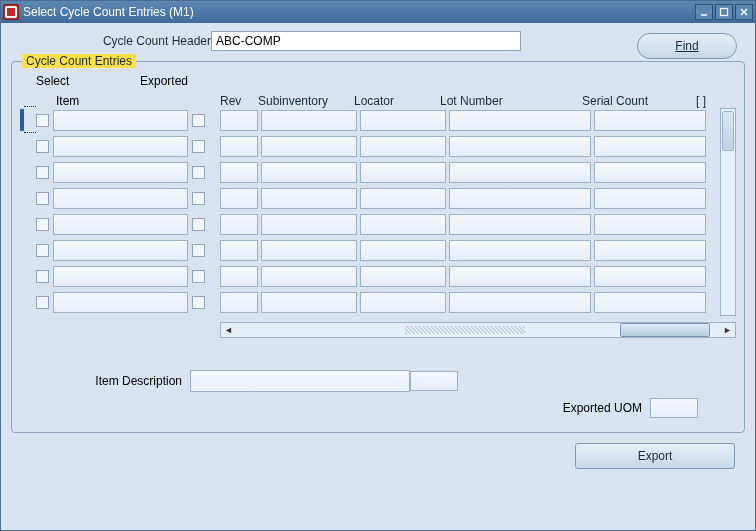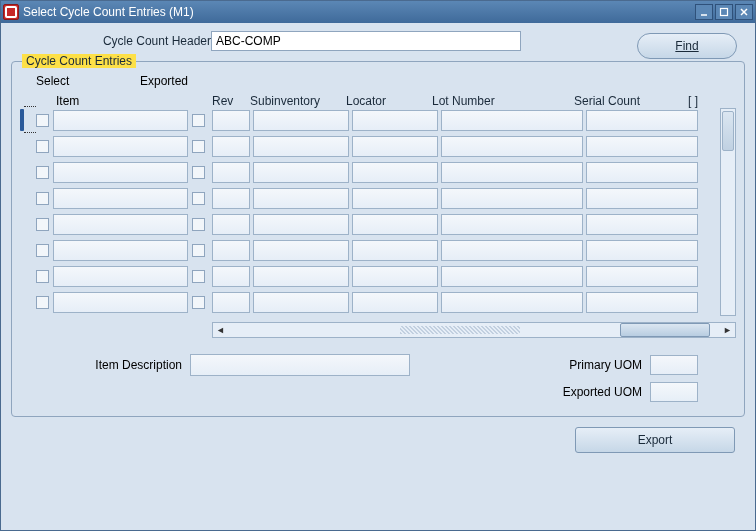--- a/index.html
+++ b/index.html
@@ -21,21 +21,21 @@
   .fieldset { border: 1px solid #8fa5be; border-radius: 4px; margin-top: 10px; padding: 8px 8px 8px 8px; position: relative; }
   .fieldset-label { position: absolute; top: -8px; left: 10px; background: #fde047; padding: 0 4px; font-size: 12px; color: #1a2a3a; }
   .col-labels-1 { position: relative; height: 38px; }
   .lbl-select { position: absolute; left: 16px; top: 4px; font-size: 12px; }
   .lbl-exported { position: absolute; left: 120px; top: 4px; font-size: 12px; }
   .lbl-item { position: absolute; left: 36px; top: 24px; font-size: 12px; }
   .cursor-mark { position: absolute; left: 0; width: 4px; height: 22px; background: #2a5a9a; border-radius: 1px; }
   .dotted-top, .dotted-bottom { position: absolute; left: 4px; width: 12px; height: 0; border-top: 1px dotted #333; z-index: 1; }
   .grid-area { display: flex; }
   .left-cols { width: 186px; flex-shrink: 0; }
-  .right-cols { flex: 1; margin-left: 6px; position: relative; }
+  .right-cols { flex: 1; margin-left: 14px; position: relative; }
   .col-headers-2 { height: 38px; }
   .hdr2-row1 { height: 18px; }
   .hdr2-row2 { display: flex; height: 20px; align-items: flex-end; }
   .grid-row { display: flex; align-items: center; height: 24px; margin-bottom: 2px; position: relative; }
   .chk { width: 13px; height: 13px; background: #f2f6fa; border: 1px solid #8fa5be; }
   .item-cell { width: 135px; height: 21px; background: linear-gradient(to bottom, #f4f7fb, #e6eef7); border: 1px solid #9db2c8; margin: 0 4px; }
   .cell { height: 21px; background: linear-gradient(to bottom, #f4f7fb, #e6eef7); border: 1px solid #9db2c8; margin-right: 3px; }
   .c-rev { width: 38px; }
   .c-sub { width: 96px; }
   .c-loc { width: 86px; }
@@ -43,21 +43,21 @@
   .c-ser { width: 112px; }
   .c-extra { width: 14px; }
   .hdr2-label { font-size: 12px; color: #1a2a3a; }
   .scroll-v { width: 16px; margin-left: 3px; background: #e6eef7; border: 1px solid #9db2c8; position: relative;}
   .scroll-v .thumb { position: absolute; top: 2px; left: 1px; right: 1px; height: 40px; background: linear-gradient(to bottom, #dbe6f1, #c0d1e2); border: 1px solid #9db2c8; border-radius: 2px;}
   .scroll-h { height: 16px; background: #e6eef7; border: 1px solid #9db2c8; margin-top: 6px; display: flex; align-items: center; }
   .sb-btn { width: 15px; height: 14px; display: flex; align-items: center; justify-content: center; font-size: 9px; color: #333; }
   .sb-track { flex: 1; position: relative; height: 14px; }
   .sb-thumb { position: absolute; right: 10px; top: 0; height: 14px; width: 90px; background: linear-gradient(to bottom, #dbe6f1, #b8cde1); border: 1px solid #7f99b5; border-radius: 2px; }
   .sb-hatch { position: absolute; left: 35%; top: 3px; height: 8px; width: 120px; background-image: linear-gradient(45deg, #9db2c8 25%, transparent 25%, transparent 50%, #9db2c8 50%, #9db2c8 75%, transparent 75%); background-size: 4px 4px; opacity: 0.5; }
-  .bottom-area { margin-top: 16px; }
+  .bottom-area { margin-top: 32px; }
   .bottom-row { display: flex; align-items: center; margin-bottom: 6px; }
   .desc-label { width: 170px; text-align: right; padding-right: 8px; font-size: 12px; }
   .desc-field { width: 220px; height: 22px; background: linear-gradient(to bottom, #f4f7fb, #e6eef7); border: 1px solid #9db2c8; }
   .uom-label { text-align: right; padding-right: 8px; font-size: 12px; width: 240px; }
   .uom-field { width: 48px; height: 20px; background: linear-gradient(to bottom, #f4f7fb, #e6eef7); border: 1px solid #9db2c8; }
   .action-row { display: flex; justify-content: flex-end; margin-top: 10px; gap: 10px; padding-right: 10px; }
   .action-btn { width: 160px; height: 26px; background: linear-gradient(to bottom, #e6eef7, #c6d7e7); border: 1px solid #7f99b5; border-radius: 3px; font-size: 12px; cursor: pointer; color: #1a2a3a; }
   .action-btn .u { text-decoration: underline; }
 </style>
 </head>
@@ -235,21 +235,20 @@
               </div>
             <div class="sb-btn">►</div>
           </div>
         </div>
       </div>
 
       <div class="bottom-area">
         <div class="bottom-row">
           <div class="desc-label">Item Description</div>
           <div class="desc-field"></div>
-          <div class="uom-label">Primary UOM</div>
           <div class="uom-field"></div>
         </div>
         <div class="bottom-row">
           <div class="desc-label"></div>
           <div style="width:220px"></div>
           <div class="uom-label">Exported UOM</div>
           <div class="uom-field"></div>
         </div>
       </div>
     </div>

